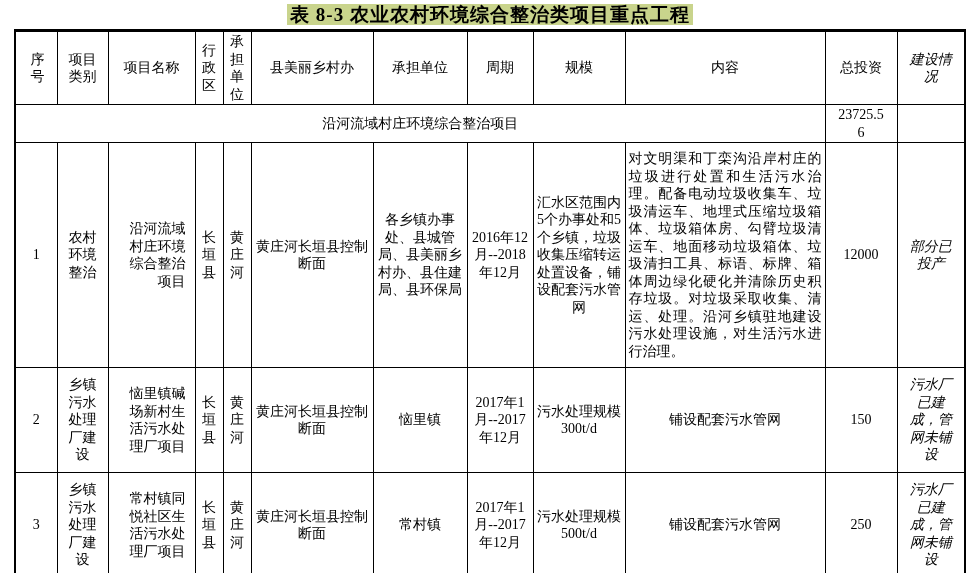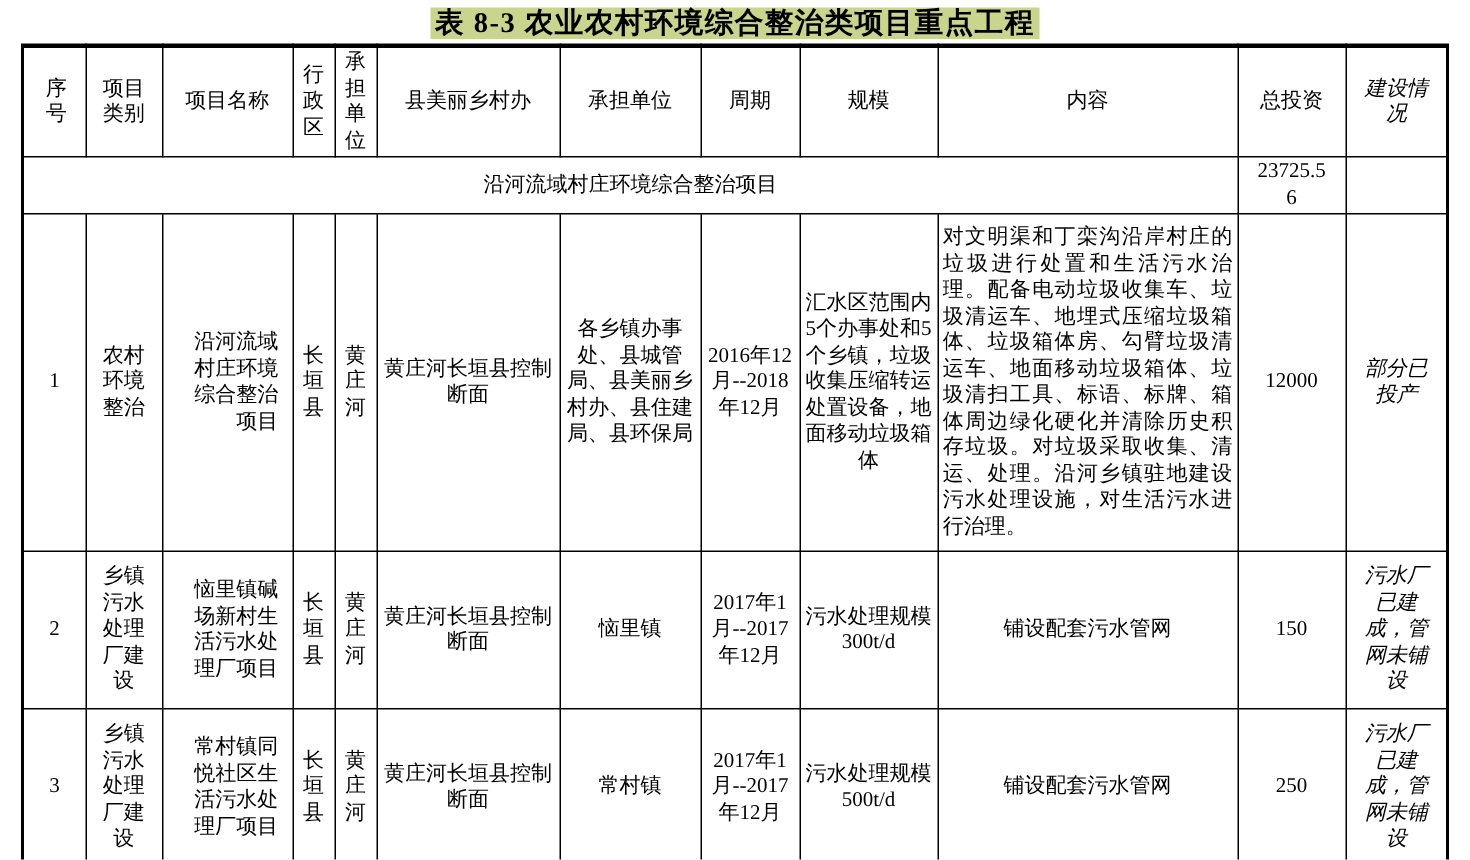--- a/index.html
+++ b/index.html
@@ -123,21 +123,21 @@
 
       <tr class="row-p1">
         <td>1</td>
         <td class="pad-cat">农村环境整治</td>
         <td class="pad-name">沿河流域村庄环境综合整治项目</td>
         <td>长垣县</td>
         <td>黄庄河</td>
         <td>黄庄河长垣县控制断面</td>
         <td>各乡镇办事处、县城管局、县美丽乡村办、县住建局、县环保局</td>
         <td>2016年12月--2018年12月</td>
-        <td>汇水区范围内5个办事处和5个乡镇，垃圾收集压缩转运处置设备，地面移动垃圾箱体</td>
+        <td>汇水区范围内5个办事处和5个乡镇，垃圾收集压缩转运处置设备，铺设配套污水管网</td>
         <td class="cell-content-long">对文明渠和丁栾沟沿岸村庄的垃圾进行处置和生活污水治理。配备电动垃圾收集车、垃圾清运车、地埋式压缩垃圾箱体、垃圾箱体房、勾臂垃圾清运车、地面移动垃圾箱体、垃圾清扫工具、标语、标牌、箱体周边绿化硬化并清除历史积存垃圾。对垃圾采取收集、清运、处理。沿河乡镇驻地建设污水处理设施，对生活污水进行治理。</td>
         <td>12000</td>
         <td class="pad-status">部分已投产</td>
       </tr>
 
       <tr class="row-p2">
         <td>2</td>
         <td class="pad-cat">乡镇污水处理厂建设</td>
         <td class="pad-name">恼里镇碱场新村生活污水处理厂项目</td>
         <td>长垣县</td>

